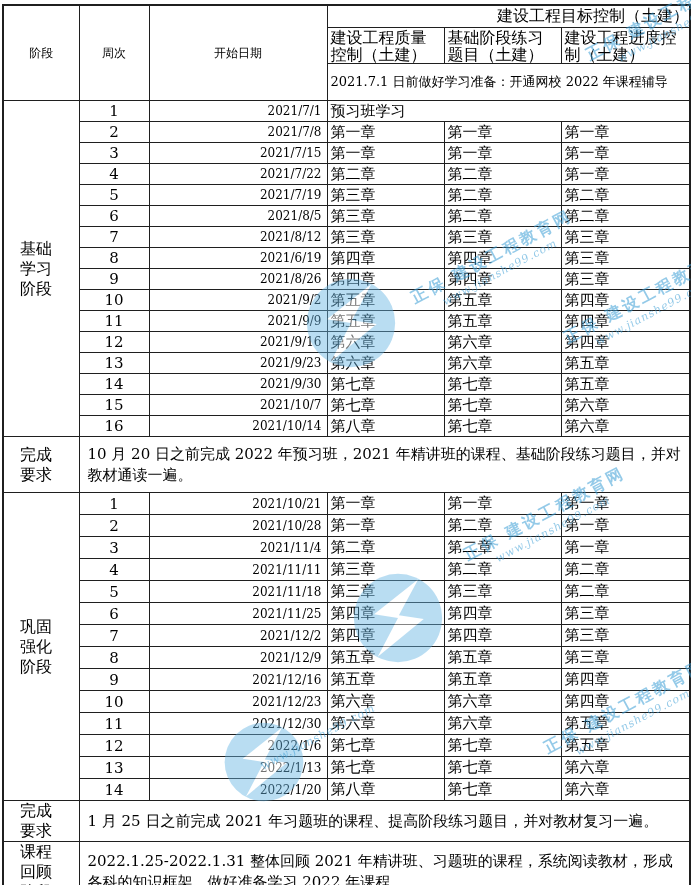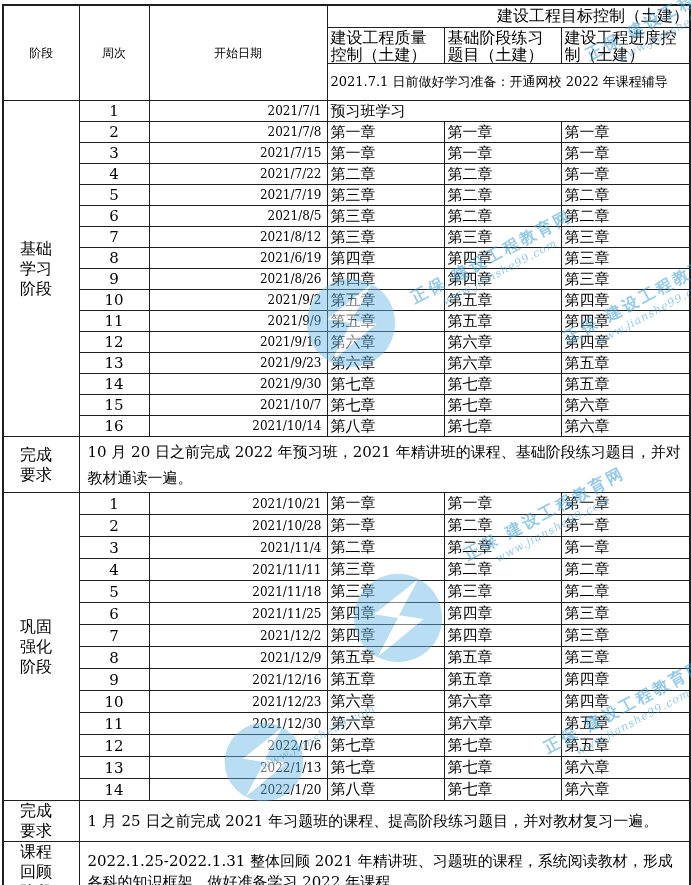--- a/index.html
+++ b/index.html
@@ -30,21 +30,21 @@
   tbody tr.p1 { height: 21px; }
   tbody tr.p2 { height: 22px; }
   tr.req1   { height: 56px; }
   tr.req2   { height: 38px; }
   tr.review { height: 46px; }
 
   td.stage  { font-size: 16px; text-align: left; padding: 0 16px; line-height: 20px; }
   td.week   { font-size: 15px; text-align: center; }
   td.date   { font-size: 12px; text-align: right; padding-right: 5px; }
   td.chap   { font-size: 15px; text-align: left; padding-left: 3px; }
-  td.req-text { font-size: 15px; text-align: left; padding: 1px 8px; line-height: 26px; }
+  td.req-text { font-size: 15px; text-align: left; padding: 1px 8px; line-height: 21px; }
   tr.review td.req-text { line-height: 21px; }
 
   
   .wm-layer { position: absolute; left: 0; top: 0; width: 691px; height: 885px;
               pointer-events: none; z-index: 5; }
   .wm-logo { position: absolute; opacity: 0.45; }
   .wm-logo svg { display: block; }
   .wm-text {
     position: absolute; transform: translate(-50%,-50%) rotate(-28deg);
     color: #3d9fd6; opacity: 0.55; white-space: nowrap; text-align: center;

